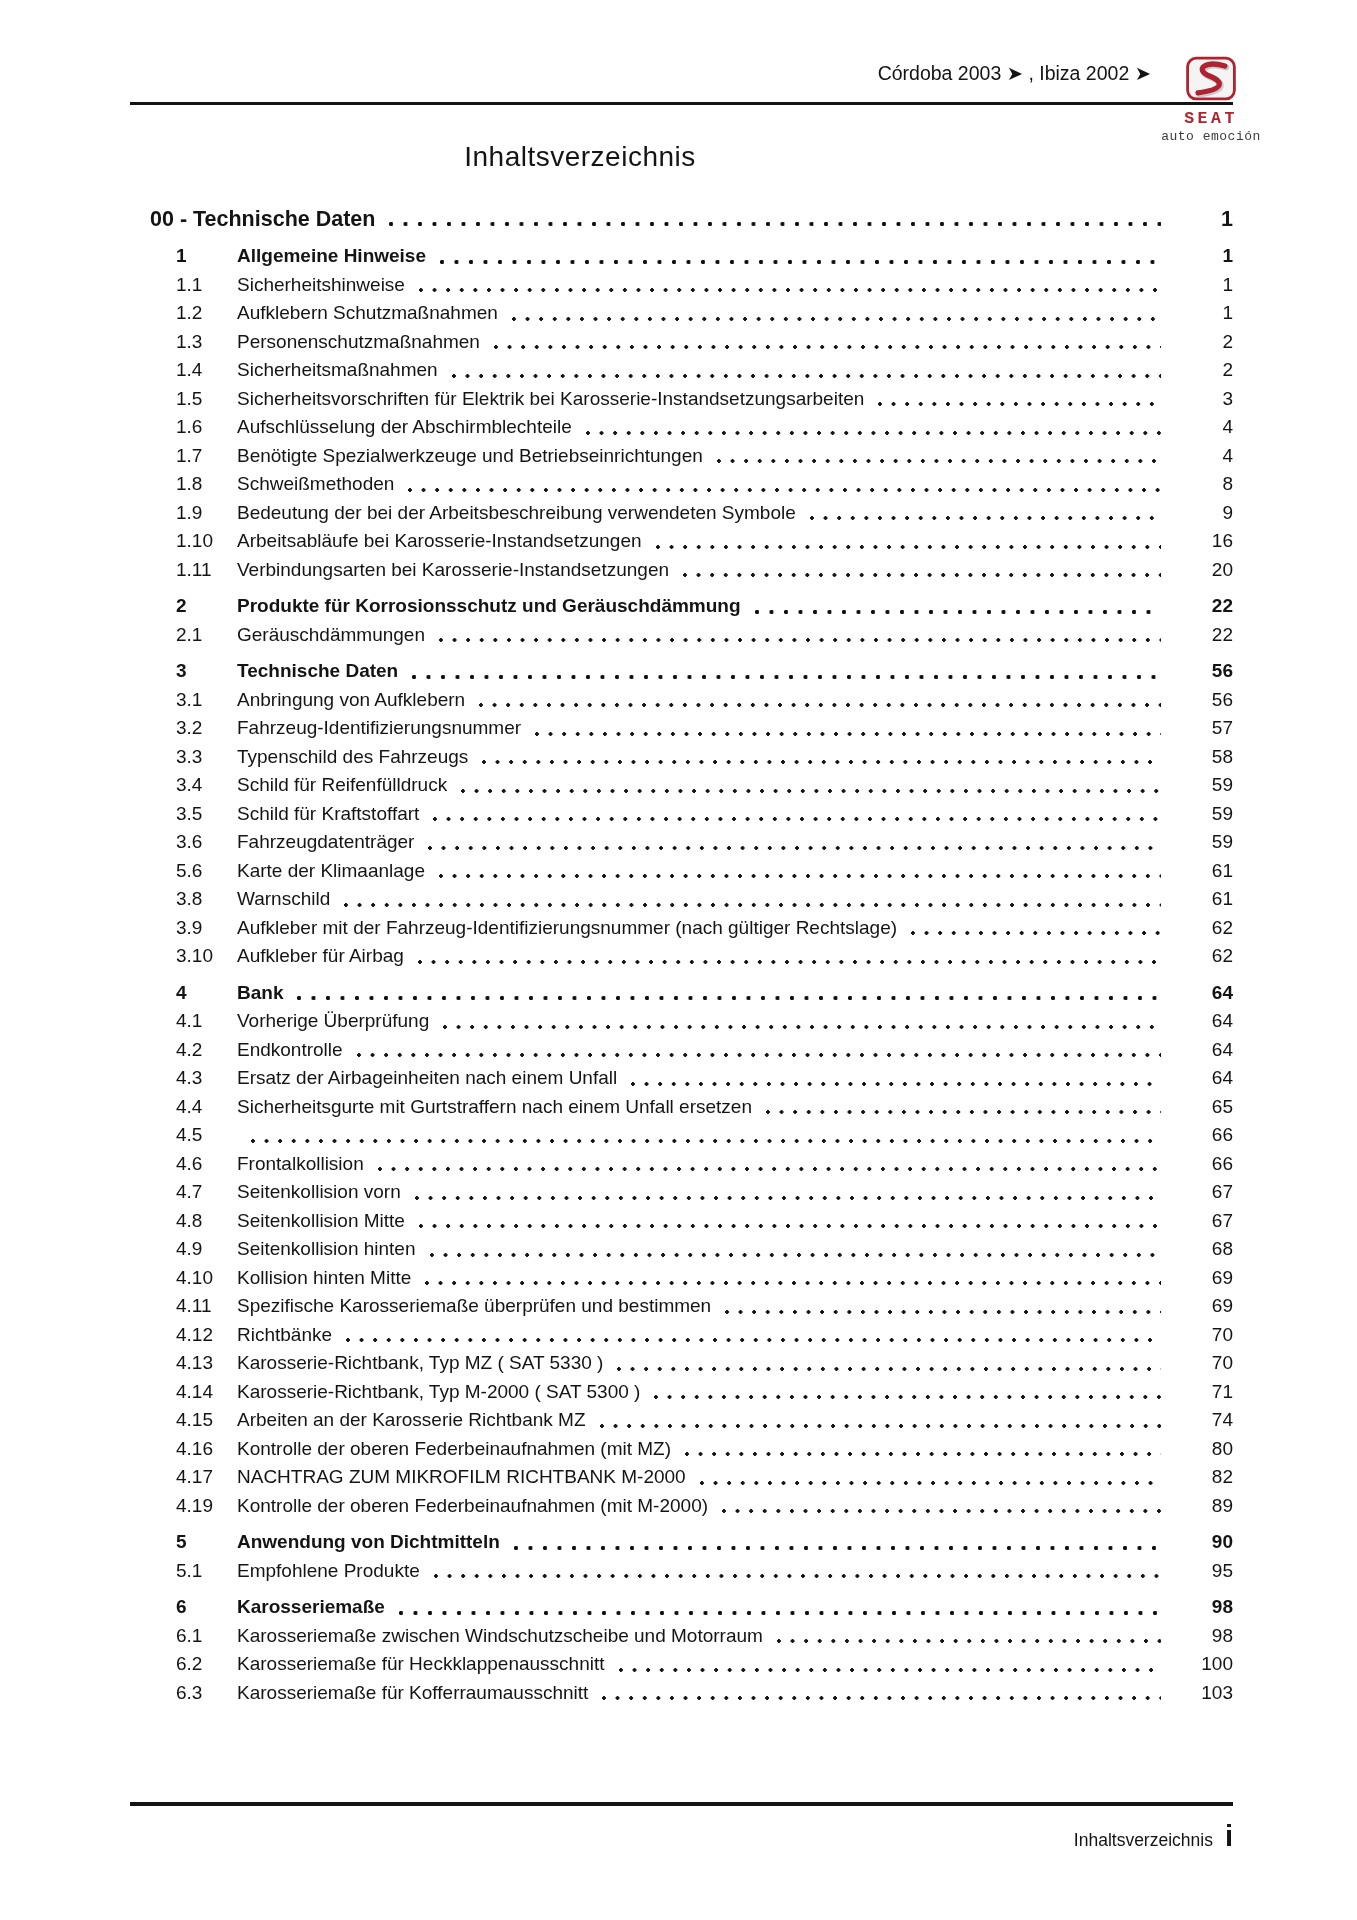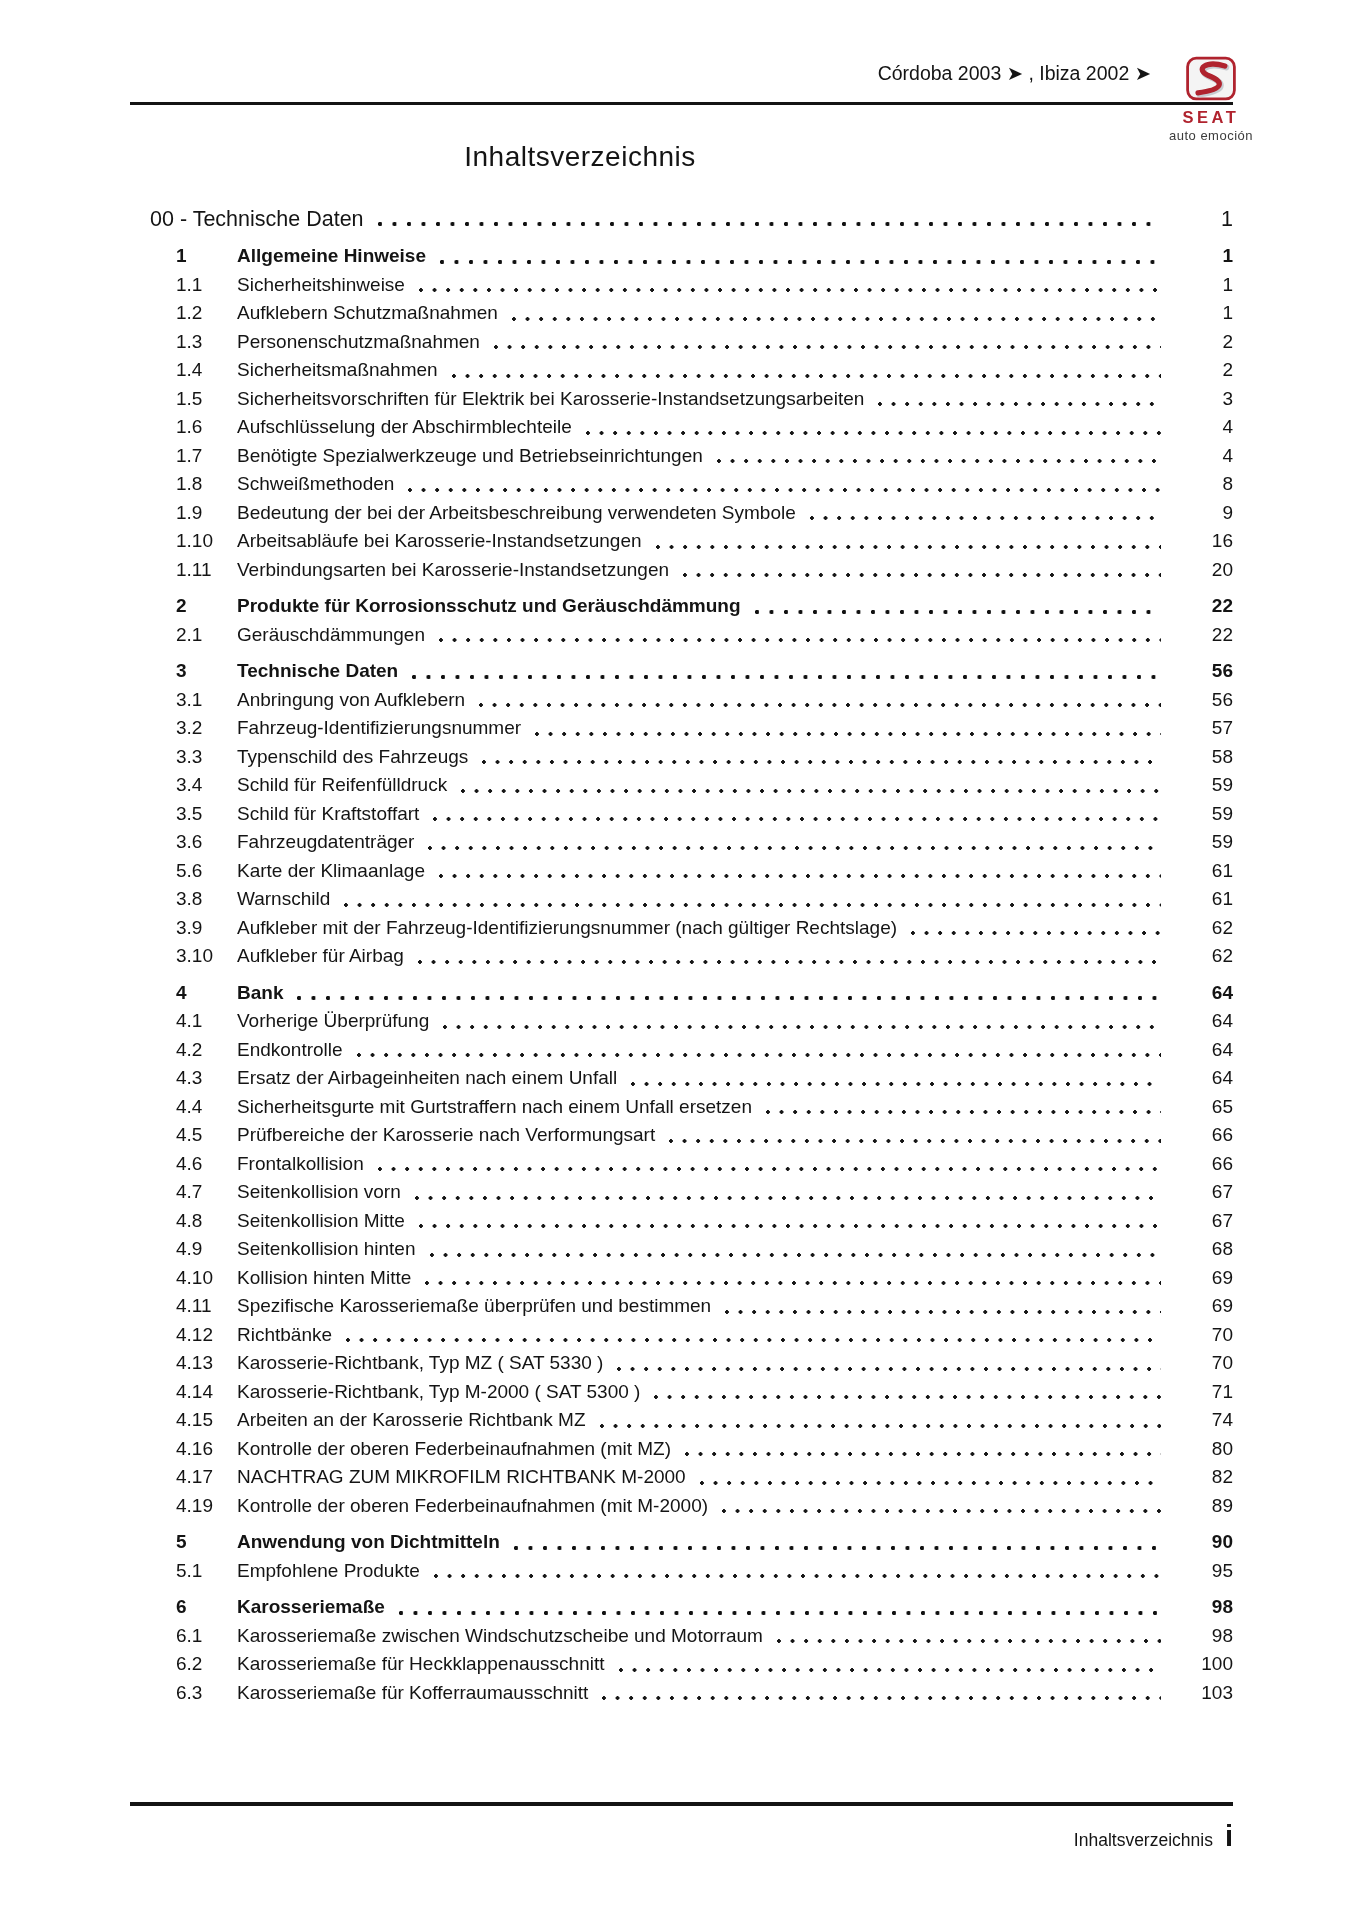--- a/index.html
+++ b/index.html
@@ -9,21 +9,21 @@
     color:#141414; -webkit-font-smoothing:antialiased;
   }
   .content { position:absolute; left:130px; top:0; width:1103px; }
 
   
   .header { position:relative; padding-top:60px; }
   .header-text { text-align:right; padding-right:82px; }
   .header-text .hline { font-size:19.5px; line-height:27px; white-space:nowrap; }
   .logo {
     position:absolute; right:-30px; top:56px; width:104px;
-    display:flex; flex-direction:column; align-items:center;
+    display:flex; flex-direction:column; align-items:center;font-family:Liberation Mono, monospace;
   }
   .logo .brand {
     color:#b0232e; font-weight:bold; font-size:16.5px; letter-spacing:3.5px;
     margin-top:2px;
   }
   .logo .tagline { color:#3c3c3c; font-size:13px; letter-spacing:0.5px; margin-top:1px;text-align:center; }
 
   .rule { border:0; height:3px; background:#141414; margin:0; }
   .header-rule { margin-top:15px; }
 
@@ -43,21 +43,21 @@
   .row .title-txt { }
   .row .label { padding-left:20px; }
   .row .dots {
     flex:1 1 auto; height:4px; align-self:flex-end; margin:0 16px 7px 14px;
     background-image:radial-gradient(circle at 2px 2px,#161616 1.65px,transparent 2.0px);
     background-size:13.6px 4px; background-repeat:repeat-x;
   }
   .row .page { flex:0 0 56px; text-align:right; }
 
   .row.section { font-weight:bold; margin-top:8px; }
-  .row.chapter { font-weight:normal; font-size:21.5px; line-height:30px; }
+  .row.chapter { font-weight:bold; font-size:21.5px; line-height:30px; }
   .row.chapter .dots, .row.section .dots {
     background-image:radial-gradient(circle at 2px 2px,#111 1.95px,transparent 2.3px);
     background-size:14.5px 4px;
   }
   .row.chapter .dots { margin-bottom:8px; }
 
   
   .footer-block { position:absolute; left:130px; top:1802px; width:1103px; }
   .footer-rule { height:4px; }
   .footer-line {
@@ -273,21 +273,20 @@
         <span class="page">64</span>
       </div>
       <div class="row sub">
         <span class="num">4.4</span>
         <span class="title-txt">Sicherheitsgurte mit Gurtstraffern nach einem Unfall ersetzen</span>
         <span class="dots"></span>
         <span class="page">65</span>
       </div>
       <div class="row sub">
         <span class="num">4.5</span>
-        <span class="title-txt">Prüfbereiche der Karosserie nach Verformungsart</span>
         <span class="dots"></span>
         <span class="page">66</span>
       </div>
       <div class="row sub">
         <span class="num">4.6</span>
         <span class="title-txt">Frontalkollision</span>
         <span class="dots"></span>
         <span class="page">66</span>
       </div>
       <div class="row sub">

